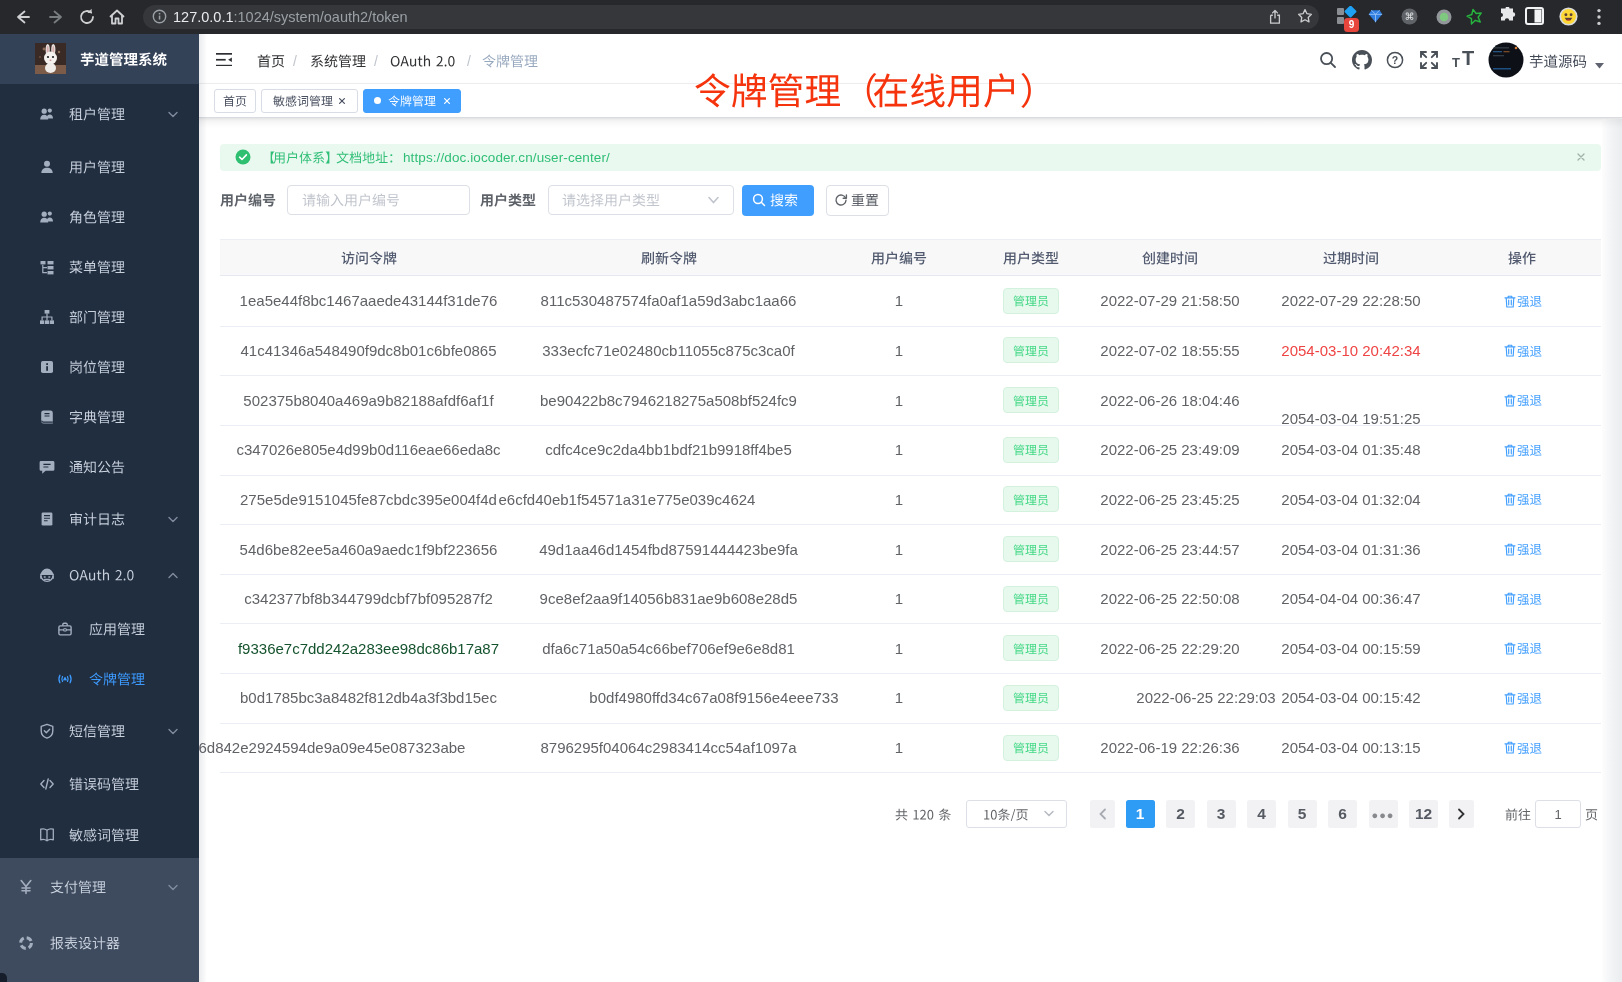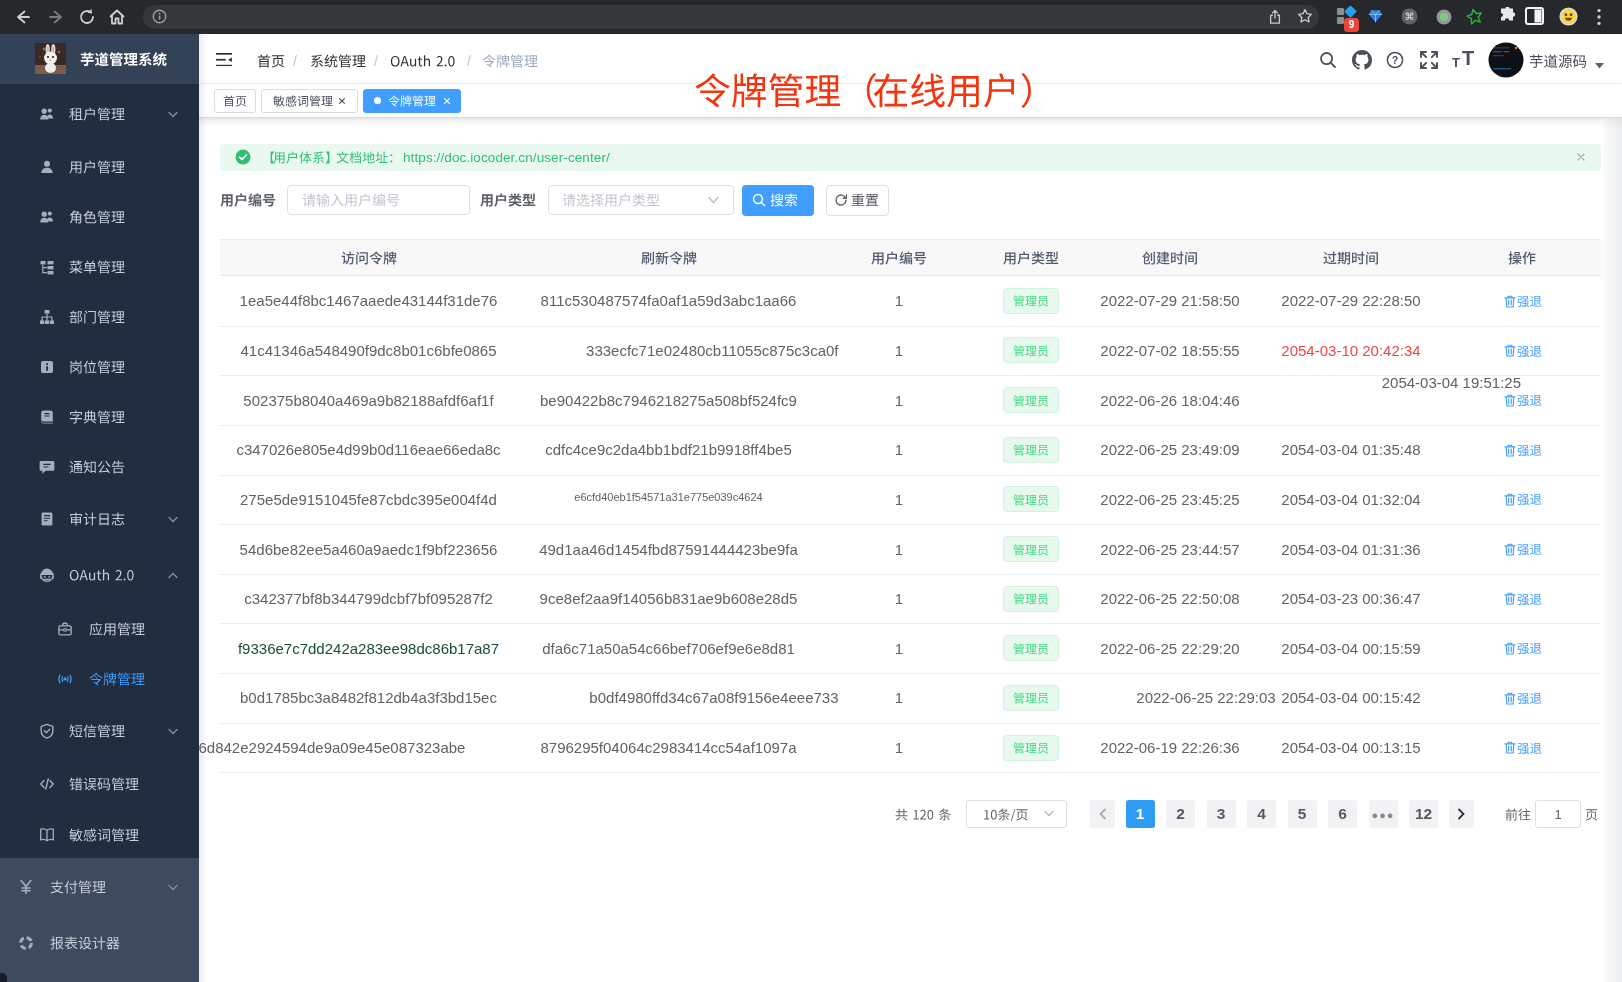--- a/index.html
+++ b/index.html
@@ -148,20 +148,21 @@
     </svg>
     <svg class="ab" style="left:107px;top:7px" width="20" height="20" viewBox="0 0 20 20">
       <path d="M3.5 9.5 L10 3.5 L16.5 9.5 M5 8.5 V16.5 H8.5 V11.5 H11.5 V16.5 H15 V8.5" stroke="#ced0d2" stroke-width="1.8" fill="none" stroke-linejoin="round" stroke-linecap="round"></path>
     </svg>
     <div class="ab" style="left:143px;top:5px;width:1176px;height:24px;border-radius:12px;background:#35373a"></div>
     <svg class="ab" style="left:152px;top:9px" width="15" height="15" viewBox="0 0 15 15">
       <circle cx="7.5" cy="7.5" r="6.2" stroke="#9aa0a6" stroke-width="1.4" fill="none"></circle>
       <rect x="6.8" y="6.6" width="1.5" height="4" fill="#9aa0a6"></rect>
       <rect x="6.8" y="3.9" width="1.5" height="1.6" fill="#9aa0a6"></rect>
     </svg>
+    <div class="ab" style="left:173px;top:0;height:34px;line-height:34px;font-size:14.5px;color:#e8eaed">127.0.0.1<span style="color:#9aa0a6">:1024/system/oauth2/token</span></div>
     <svg class="ab" style="left:1268px;top:9px" width="14" height="16" viewBox="0 0 16 18">
       <path d="M3 7 H5.5 M10.5 7 H13 V16 H3 V7" stroke="#c9cbcd" stroke-width="1.5" fill="none"></path>
       <path d="M8 1.5 V10 M8 1.5 L5.2 4.3 M8 1.5 L10.8 4.3" stroke="#c9cbcd" stroke-width="1.5" fill="none" stroke-linecap="round"></path>
     </svg>
     <svg class="ab" style="left:1297px;top:8px" width="16" height="16" viewBox="0 0 18 18">
       <path d="M9 1.8 L11.2 6.4 L16.2 7.1 L12.6 10.6 L13.5 15.6 L9 13.2 L4.5 15.6 L5.4 10.6 L1.8 7.1 L6.8 6.4 Z" stroke="#c9cbcd" stroke-width="1.5" fill="none" stroke-linejoin="round"></path>
     </svg>
     <svg class="ab" style="left:1336px;top:6px" width="24" height="24" viewBox="0 0 24 24">
       <rect x="1" y="2" width="7" height="7" rx="1" fill="#8b8e92"></rect>
       <rect x="1" y="11" width="7" height="7" rx="1" fill="#8b8e92"></rect>
@@ -544,40 +545,40 @@
       <use href="#tagadm"></use>
     </svg>
     <svg class="ab" style="left:1504.0px;top:294.6px" width="12" height="13" viewBox="0 0 12 13">
       <path d="M1 2.8 H11 M4.2 2.8 V1.2 H7.8 V2.8 M2.2 2.8 L2.8 12 H9.2 L9.8 2.8 M4.7 5 V9.8 M7.3 5 V9.8" stroke="#409eff" stroke-width="1.15" fill="none" stroke-linecap="round" stroke-linejoin="round"></path>
     </svg>
     <svg class="ab" style="left:1516.5px;top:294.9px;" width="25.00" height="12.50" fill="#409eff">
       <use href="#qt"></use>
     </svg>
     <div class="ab" style="left:220px;top:375.3px;width:1381px;height:1px;background:#ebeef5"></div>
     <div class="ab" style="left:368.5px;top:341.9px;width:340px;margin-left:-170px;text-align:center;font-size:15px;color:#606266">41c41346a548490f9dc8b01c6bfe0865</div>
-    <div class="ab" style="left:668.5px;top:341.9px;width:340px;margin-left:-170px;text-align:right;font-size:15px;color:#606266">333ecfc71e02480cb11055c875c3ca0f</div>
+    <div class="ab" style="left:668.5px;top:341.9px;width:340px;margin-left:-170px;text-align:center;font-size:15px;color:#606266">333ecfc71e02480cb11055c875c3ca0f</div>
     <div class="ab" style="left:899.0px;top:341.9px;width:340px;margin-left:-170px;text-align:center;font-size:15px;color:#606266">1</div>
     <div class="ab" style="left:1170.0px;top:341.9px;width:340px;margin-left:-170px;text-align:center;font-size:15px;color:#606266">2022-07-02 18:55:55</div>
     <div class="ab" style="left:1351.0px;top:341.9px;width:340px;margin-left:-170px;text-align:center;font-size:15px;color:#ef4444">2054-03-10 20:42:34</div>
     <div class="ab" style="left:1002.5px;top:337.4px;width:56px;height:26px;background:#e7f9ed;border:1px solid #d3f2de;border-radius:4px"></div>
     <svg class="ab" style="left:1012.5px;top:344.9px;" width="36.00" height="12.00" fill="#42d885">
       <use href="#tagadm"></use>
     </svg>
     <svg class="ab" style="left:1504.0px;top:344.2px" width="12" height="13" viewBox="0 0 12 13">
       <path d="M1 2.8 H11 M4.2 2.8 V1.2 H7.8 V2.8 M2.2 2.8 L2.8 12 H9.2 L9.8 2.8 M4.7 5 V9.8 M7.3 5 V9.8" stroke="#409eff" stroke-width="1.15" fill="none" stroke-linecap="round" stroke-linejoin="round"></path>
     </svg>
     <svg class="ab" style="left:1516.5px;top:344.5px;" width="25.00" height="12.50" fill="#409eff">
       <use href="#qt"></use>
     </svg>
     <div class="ab" style="left:220px;top:424.9px;width:1381px;height:1px;background:#ebeef5"></div>
     <div class="ab" style="left:368.5px;top:391.6px;width:340px;margin-left:-170px;text-align:center;font-size:15px;color:#606266">502375b8040a469a9b82188afdf6af1f</div>
     <div class="ab" style="left:668.5px;top:391.6px;width:340px;margin-left:-170px;text-align:center;font-size:15px;color:#606266">be90422b8c7946218275a508bf524fc9</div>
     <div class="ab" style="left:899.0px;top:391.6px;width:340px;margin-left:-170px;text-align:center;font-size:15px;color:#606266">1</div>
     <div class="ab" style="left:1170.0px;top:391.6px;width:340px;margin-left:-170px;text-align:center;font-size:15px;color:#606266">2022-06-26 18:04:46</div>
-    <div class="ab" style="left:1351.0px;top:374px;width:340px;margin-left:-170px;text-align:right;font-size:15px;color:#606266">2054-03-04 19:51:25</div>
+    <div class="ab" style="left:1351.0px;top:410px;width:340px;margin-left:-170px;text-align:center;font-size:15px;color:#606266">2054-03-04 19:51:25</div>
     <div class="ab" style="left:1002.5px;top:387.1px;width:56px;height:26px;background:#e7f9ed;border:1px solid #d3f2de;border-radius:4px"></div>
     <svg class="ab" style="left:1012.5px;top:394.6px;" width="36.00" height="12.00" fill="#42d885">
       <use href="#tagadm"></use>
     </svg>
     <svg class="ab" style="left:1504.0px;top:393.9px" width="12" height="13" viewBox="0 0 12 13">
       <path d="M1 2.8 H11 M4.2 2.8 V1.2 H7.8 V2.8 M2.2 2.8 L2.8 12 H9.2 L9.8 2.8 M4.7 5 V9.8 M7.3 5 V9.8" stroke="#409eff" stroke-width="1.15" fill="none" stroke-linecap="round" stroke-linejoin="round"></path>
     </svg>
     <svg class="ab" style="left:1516.5px;top:394.1px;" width="25.00" height="12.50" fill="#409eff">
       <use href="#qt"></use>
     </svg>
@@ -592,21 +593,21 @@
       <use href="#tagadm"></use>
     </svg>
     <svg class="ab" style="left:1504.0px;top:443.5px" width="12" height="13" viewBox="0 0 12 13">
       <path d="M1 2.8 H11 M4.2 2.8 V1.2 H7.8 V2.8 M2.2 2.8 L2.8 12 H9.2 L9.8 2.8 M4.7 5 V9.8 M7.3 5 V9.8" stroke="#409eff" stroke-width="1.15" fill="none" stroke-linecap="round" stroke-linejoin="round"></path>
     </svg>
     <svg class="ab" style="left:1516.5px;top:443.8px;" width="25.00" height="12.50" fill="#409eff">
       <use href="#qt"></use>
     </svg>
     <div class="ab" style="left:220px;top:524.1px;width:1381px;height:1px;background:#ebeef5"></div>
     <div class="ab" style="left:368.5px;top:490.8px;width:340px;margin-left:-170px;text-align:center;font-size:15px;color:#606266">275e5de9151045fe87cbdc395e004f4d</div>
-    <div class="ab" style="left:668.5px;top:490.8px;width:340px;margin-left:-170px;text-align:center;font-size:11px;color:#606266">e6cfd40eb1f54571a31e775e039c4624</div>
+    <div class="ab" style="left:668.5px;top:490.8px;width:340px;margin-left:-170px;text-align:left;font-size:15px;color:#606266">e6cfd40eb1f54571a31e775e039c4624</div>
     <div class="ab" style="left:899.0px;top:490.8px;width:340px;margin-left:-170px;text-align:center;font-size:15px;color:#606266">1</div>
     <div class="ab" style="left:1170.0px;top:490.8px;width:340px;margin-left:-170px;text-align:center;font-size:15px;color:#606266">2022-06-25 23:45:25</div>
     <div class="ab" style="left:1351.0px;top:490.8px;width:340px;margin-left:-170px;text-align:center;font-size:15px;color:#606266">2054-03-04 01:32:04</div>
     <div class="ab" style="left:1002.5px;top:486.3px;width:56px;height:26px;background:#e7f9ed;border:1px solid #d3f2de;border-radius:4px"></div>
     <svg class="ab" style="left:1012.5px;top:493.8px;" width="36.00" height="12.00" fill="#42d885">
       <use href="#tagadm"></use>
     </svg>
     <svg class="ab" style="left:1504.0px;top:493.1px" width="12" height="13" viewBox="0 0 12 13">
       <path d="M1 2.8 H11 M4.2 2.8 V1.2 H7.8 V2.8 M2.2 2.8 L2.8 12 H9.2 L9.8 2.8 M4.7 5 V9.8 M7.3 5 V9.8" stroke="#409eff" stroke-width="1.15" fill="none" stroke-linecap="round" stroke-linejoin="round"></path>
     </svg>
@@ -627,21 +628,21 @@
       <path d="M1 2.8 H11 M4.2 2.8 V1.2 H7.8 V2.8 M2.2 2.8 L2.8 12 H9.2 L9.8 2.8 M4.7 5 V9.8 M7.3 5 V9.8" stroke="#409eff" stroke-width="1.15" fill="none" stroke-linecap="round" stroke-linejoin="round"></path>
     </svg>
     <svg class="ab" style="left:1516.5px;top:543.0px;" width="25.00" height="12.50" fill="#409eff">
       <use href="#qt"></use>
     </svg>
     <div class="ab" style="left:220px;top:623.4px;width:1381px;height:1px;background:#ebeef5"></div>
     <div class="ab" style="left:368.5px;top:590.1px;width:340px;margin-left:-170px;text-align:center;font-size:15px;color:#606266">c342377bf8b344799dcbf7bf095287f2</div>
     <div class="ab" style="left:668.5px;top:590.1px;width:340px;margin-left:-170px;text-align:center;font-size:15px;color:#606266">9ce8ef2aa9f14056b831ae9b608e28d5</div>
     <div class="ab" style="left:899.0px;top:590.1px;width:340px;margin-left:-170px;text-align:center;font-size:15px;color:#606266">1</div>
     <div class="ab" style="left:1170.0px;top:590.1px;width:340px;margin-left:-170px;text-align:center;font-size:15px;color:#606266">2022-06-25 22:50:08</div>
-    <div class="ab" style="left:1351.0px;top:590.1px;width:340px;margin-left:-170px;text-align:center;font-size:15px;color:#606266">2054-03-23 00:36:47</div>
+    <div class="ab" style="left:1351.0px;top:590.1px;width:340px;margin-left:-170px;text-align:center;font-size:15px;color:#606266">2054-04-04 00:36:47</div>
     <div class="ab" style="left:1002.5px;top:585.6px;width:56px;height:26px;background:#e7f9ed;border:1px solid #d3f2de;border-radius:4px"></div>
     <svg class="ab" style="left:1012.5px;top:593.1px;" width="36.00" height="12.00" fill="#42d885">
       <use href="#tagadm"></use>
     </svg>
     <svg class="ab" style="left:1504.0px;top:592.4px" width="12" height="13" viewBox="0 0 12 13">
       <path d="M1 2.8 H11 M4.2 2.8 V1.2 H7.8 V2.8 M2.2 2.8 L2.8 12 H9.2 L9.8 2.8 M4.7 5 V9.8 M7.3 5 V9.8" stroke="#409eff" stroke-width="1.15" fill="none" stroke-linecap="round" stroke-linejoin="round"></path>
     </svg>
     <svg class="ab" style="left:1516.5px;top:592.6px;" width="25.00" height="12.50" fill="#409eff">
       <use href="#qt"></use>
     </svg>

